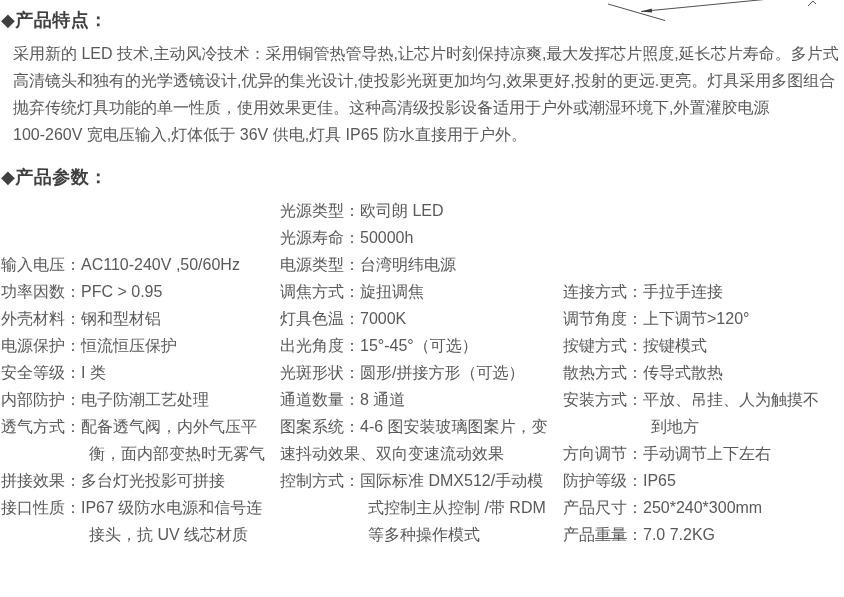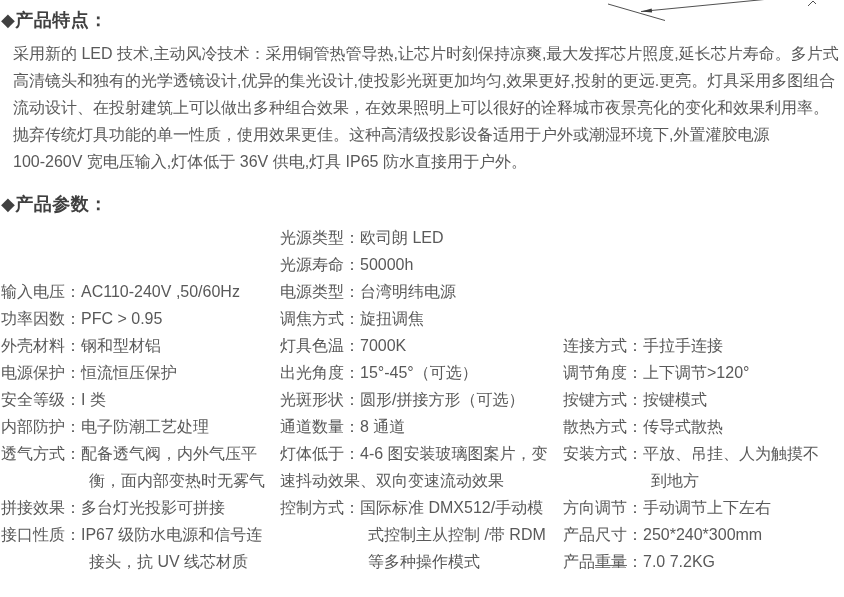--- a/index.html
+++ b/index.html
@@ -51,21 +51,20 @@
   <polyline points="808,6 813,1 816,4" fill="none" stroke="#3c3c3c" stroke-width="0.9"></polyline>
 </svg>
 
 <div class="content">
 
   <div class="section-title">◆产品特点：</div>
 
   <div class="para">
     <div class="pline">采用新的 LED 技术,主动风冷技术：采用铜管热管导热,让芯片时刻保持凉爽,最大发挥芯片照度,延长芯片寿命。多片式</div>
     <div class="pline">高清镜头和独有的光学透镜设计,优异的集光设计,使投影光斑更加均匀,效果更好,投射的更远.更亮。灯具采用多图组合</div>
-    <div class="pline">流动设计、在投射建筑上可以做出多种组合效果，在效果照明上可以很好的诠释城市夜景亮化的变化和效果利用率。</div>
     <div class="pline">抛弃传统灯具功能的单一性质，使用效果更佳。这种高清级投影设备适用于户外或潮湿环境下,外置灌胶电源</div>
     <div class="pline">100-260V 宽电压输入,灯体低于 36V 供电,灯具 IP65 防水直接用于户外。</div>
   </div>
 
   <div class="section-title second">◆产品参数：</div>
 
   <div class="param-grid">
 
     <div class="col1">
       <div class="entry"><span class="label">输入电压：</span><span class="value">AC110-240V ,50/60Hz</span></div>
@@ -83,33 +82,34 @@
 
     <div class="col2">
       <div class="entry"><span class="label">光源类型：</span><span class="value">欧司朗 LED</span></div>
       <div class="entry"><span class="label">光源寿命：</span><span class="value">50000h</span></div>
       <div class="entry"><span class="label">电源类型：</span><span class="value">台湾明纬电源</span></div>
       <div class="entry"><span class="label">调焦方式：</span><span class="value">旋扭调焦</span></div>
       <div class="entry"><span class="label">灯具色温：</span><span class="value">7000K</span></div>
       <div class="entry"><span class="label">出光角度：</span><span class="value">15°-45°（可选）</span></div>
       <div class="entry"><span class="label">光斑形状：</span><span class="value">圆形/拼接方形（可选）</span></div>
       <div class="entry"><span class="label">通道数量：</span><span class="value">8 通道</span></div>
-      <div class="entry flow"><span class="label">灯体低于：</span><span class="value">4-6 图安装玻璃图案片，变
+      <div class="entry flow"><span class="label">图案系统：</span><span class="value">4-6 图安装玻璃图案片，变
 速抖动效果、双向变速流动效果</span></div>
       <div class="entry"><span class="label">控制方式：</span><span class="value">国际标准 DMX512/手动模
 式控制主从控制 /带 RDM
 等多种操作模式</span></div>
     </div>
 
     <div class="col3">
       <div class="entry"><span class="label">连接方式：</span><span class="value">手拉手连接</span></div>
       <div class="entry"><span class="label">调节角度：</span><span class="value">上下调节&gt;120°</span></div>
       <div class="entry"><span class="label">按键方式：</span><span class="value">按键模式</span></div>
       <div class="entry"><span class="label">散热方式：</span><span class="value">传导式散热</span></div>
       <div class="entry"><span class="label">安装方式：</span><span class="value">平放、吊挂、人为触摸不
 到地方</span></div>
       <div class="entry"><span class="label">方向调节：</span><span class="value">手动调节上下左右</span></div>
+      <div class="entry"><span class="label">防护等级：</span><span class="value">IP65</span></div>
       <div class="entry"><span class="label">产品尺寸：</span><span class="value">250*240*300mm</span></div>
       <div class="entry"><span class="label u-weight">产品重量：</span><span class="value">7.0 7.2KG</span></div>
     </div>
 
   </div>
 </div>
 
 </body></html>

